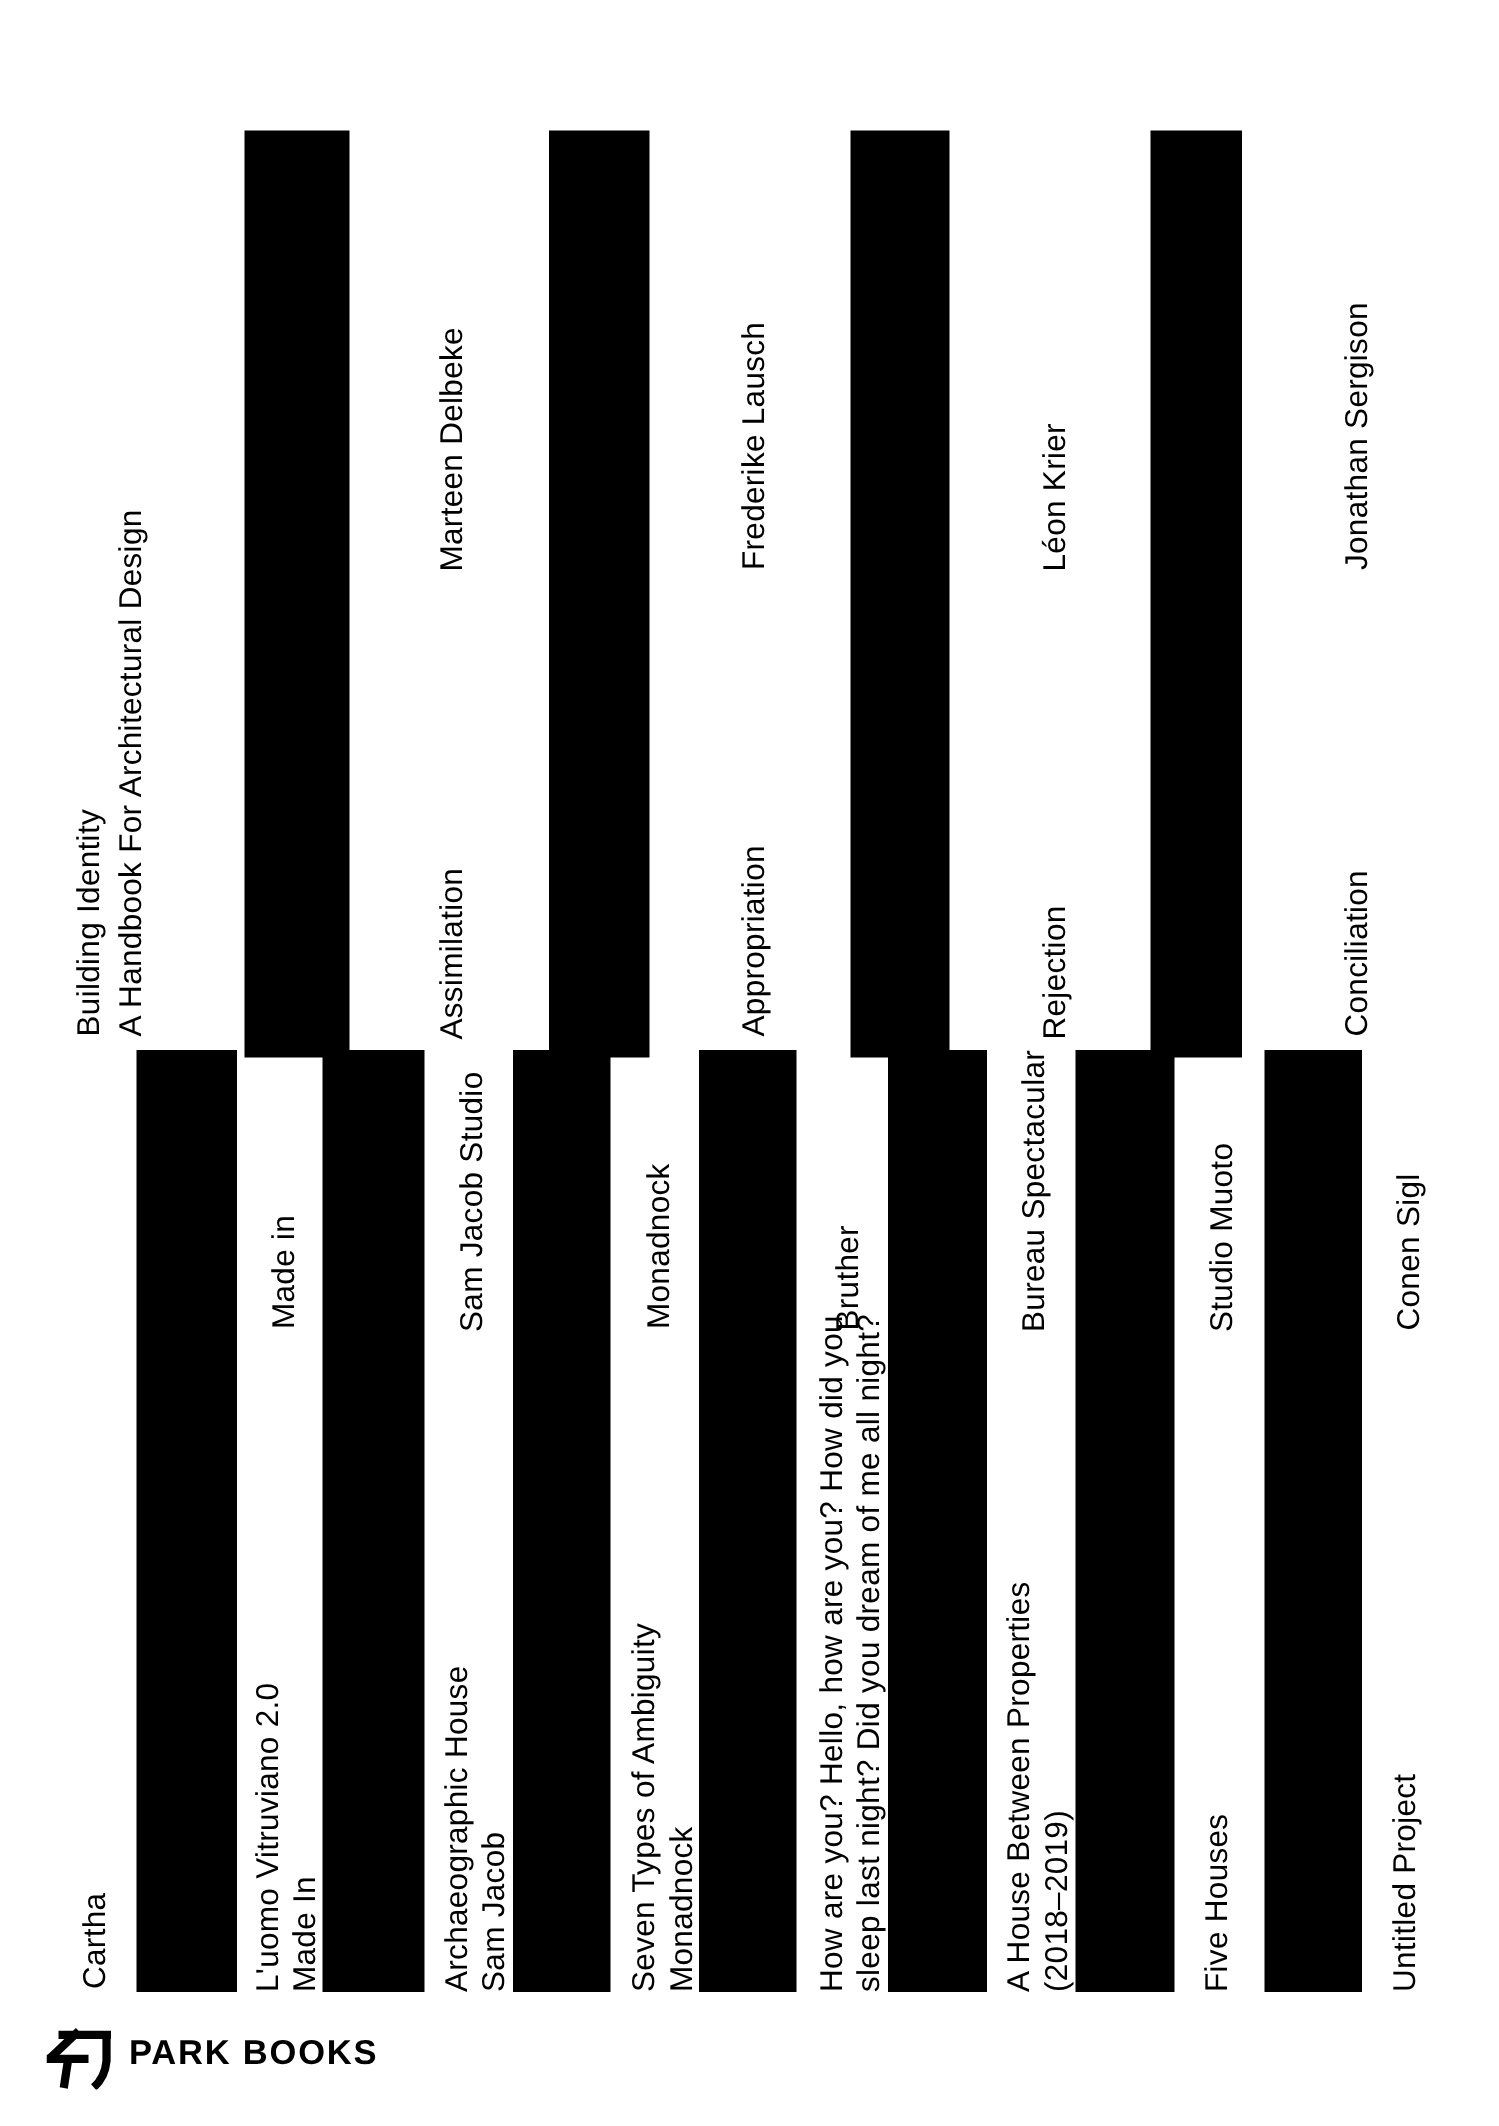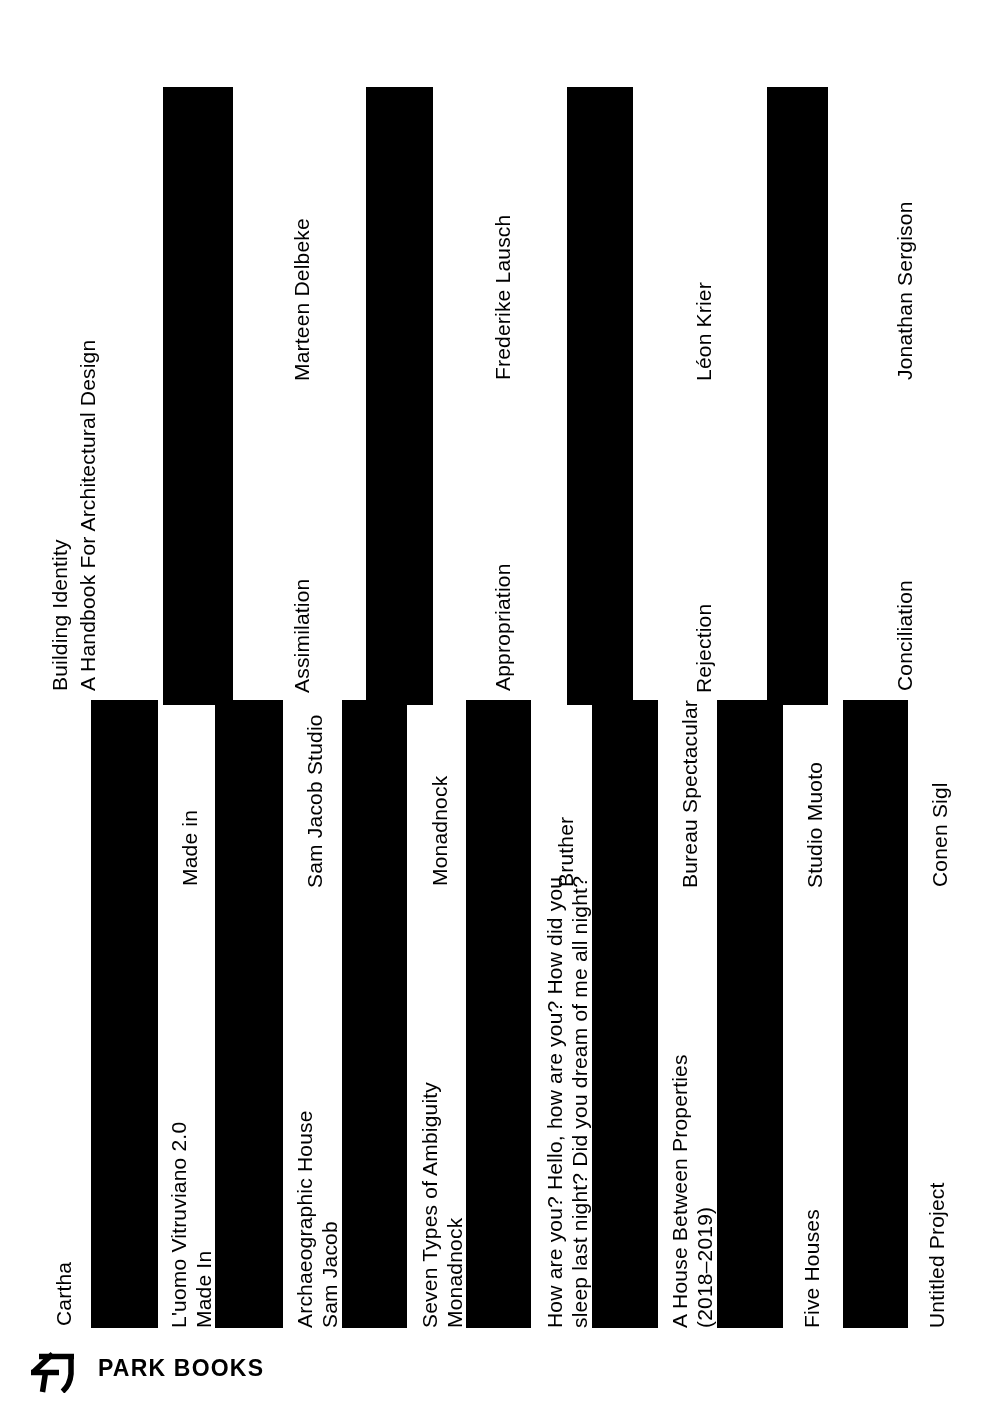--- a/index.html
+++ b/index.html
@@ -31,21 +31,21 @@
     color: #000000;
   }
   .vt.title { line-height: 28px; }
   .ln { display: block; }
   .logo {
     position: absolute;
     left: 31px; top: 1346px;
     height: 47px;
     display: flex;
     align-items: center;
-    gap: 15px;
+    gap: 3px;
   }
   .logo-text {
     font-size: 23px;
     font-weight: bold;
     letter-spacing: 1.2px;
     color: #000000;
     padding-bottom: 2px;
   }
   .logo-icon svg { display: block; }
 </style>

